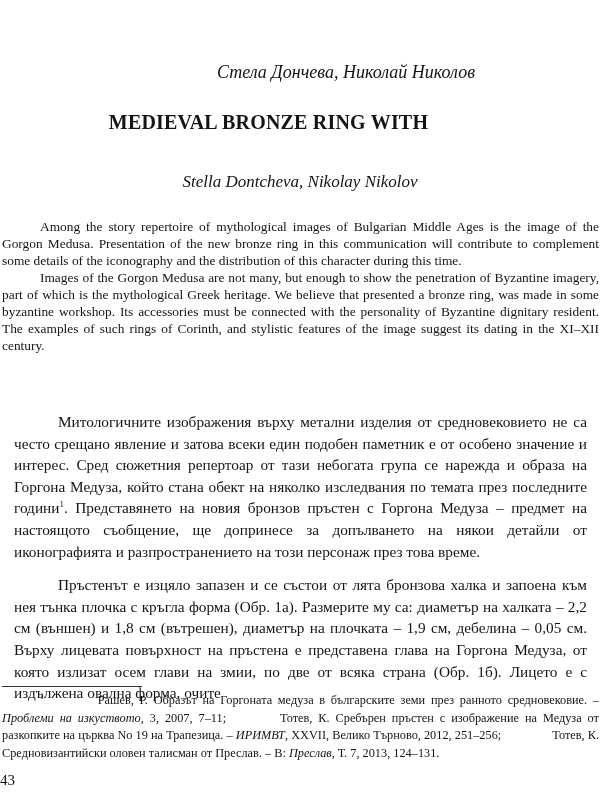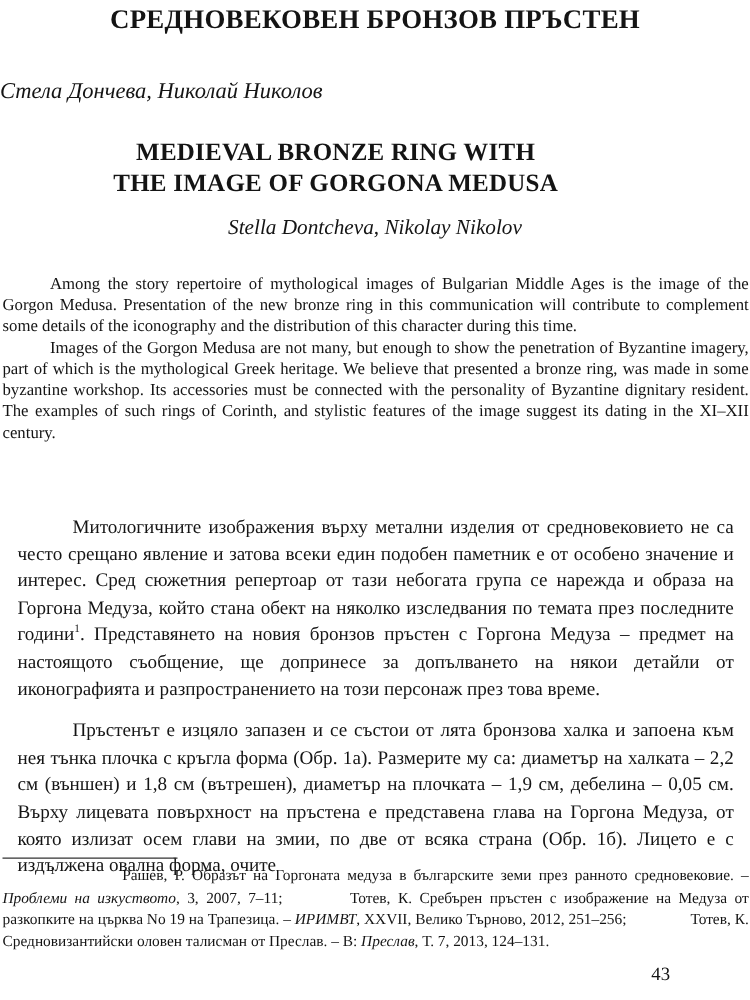--- a/index.html
+++ b/index.html
@@ -7,21 +7,21 @@
       width: 600px; height: 800px; overflow: hidden; position: relative;
       font-family: "Liberation Serif", "DejaVu Serif", serif;
       color: #141414;
     }
     .title-bg {
       position: absolute; left: 0; width: 600px; text-align: center;
       font-weight: bold; font-size: 21.5px; letter-spacing: 0.2px; line-height: 27px;
     }
     .bg1 { top: 2px; }
     .authors-bg {
-      position: absolute; top: 62px; left: 0; width: 475px; text-align: left;
+      position: absolute; top: 62px; left: 0; width: 475px; text-align: right;
       font-style: italic; font-size: 18px;
     }
     .title-en {
       position: absolute; top: 110px; left: 0; width: 537px; text-align: center;
       font-weight: bold; font-size: 20px; line-height: 25px; letter-spacing: 0.2px;
     }
     .authors-en {
       position: absolute; top: 172px; left: 0; width: 600px; text-align: center;
       font-style: italic; font-size: 17px;
     }
@@ -40,34 +40,32 @@
       position: absolute; top: 686px; left: 2px; width: 140px; height: 1px; background: #333;
     }
     .footnote {
       position: absolute; top: 692px; left: 2px; width: 597px;
       font-size: 12.3px; line-height: 17.5px; text-align: justify; text-indent: 38px;
     }
     .footnote b { font-weight: normal; margin-left: 48px; }
     .footnote i { font-style: italic; }
     .footnote sup { font-size: 8px; line-height: 0; }
     .page-number {
-      position: absolute; top: 772px; left: 0; width: 536px; text-align: right; font-size: 15px;
+      position: absolute; top: 772px; left: 0; width: 536px; text-align: left; font-size: 15px;
     }
   </style>
 </head>
 <body>
 
 <div class="title-bg bg1">
-  <div>СРЕДНОВЕКОВЕН БРОНЗОВ ПРЪСТЕН</div>
 </div>
 <div class="authors-bg">Стела Дончева, Николай Николов</div>
 
 <div class="title-en">
   <div>MEDIEVAL BRONZE RING WITH</div>
-  <div>THE IMAGE OF GORGONA MEDUSA</div>
 </div>
 <div class="authors-en">Stella Dontcheva, Nikolay Nikolov</div>
 
 <div class="abstract">
   <p>Among the story repertoire of mythological images of Bulgarian Middle Ages is the image of the Gorgon Medusa. Presentation of the new bronze ring in this communication will contribute to complement some details of the iconography and the distribution of this character during this time.</p>
   <p>Images of the Gorgon Medusa are not many, but enough to show the penetration of Byzantine imagery, part of which is the mythological Greek heritage. We believe that presented a bronze ring, was made in some byzantine workshop. Its accessories must be connected with the personality of Byzantine dignitary resident. The examples of such rings of Corinth, and stylistic features of the image suggest its dating in the XI–XII century.</p>
 </div>
 
 <div class="body-text">
   <p><span>Митологичните изображения върху метални изделия от средновековието не са често срещано явление и затова всеки един подобен паметник е от особено значение и интерес. Сред сюжетния репертоар от тази небогата група се нарежда и образа на Горгона Медуза, който стана обект на няколко изследвания по темата през последните години</span><sup>1</sup><span>. Представянето на новия бронзов пръстен с Горгона Медуза – предмет на настоящото съобщение, ще допринесе за допълването на някои детайли от иконографията и разпространението на този персонаж през това време.</span></p>

